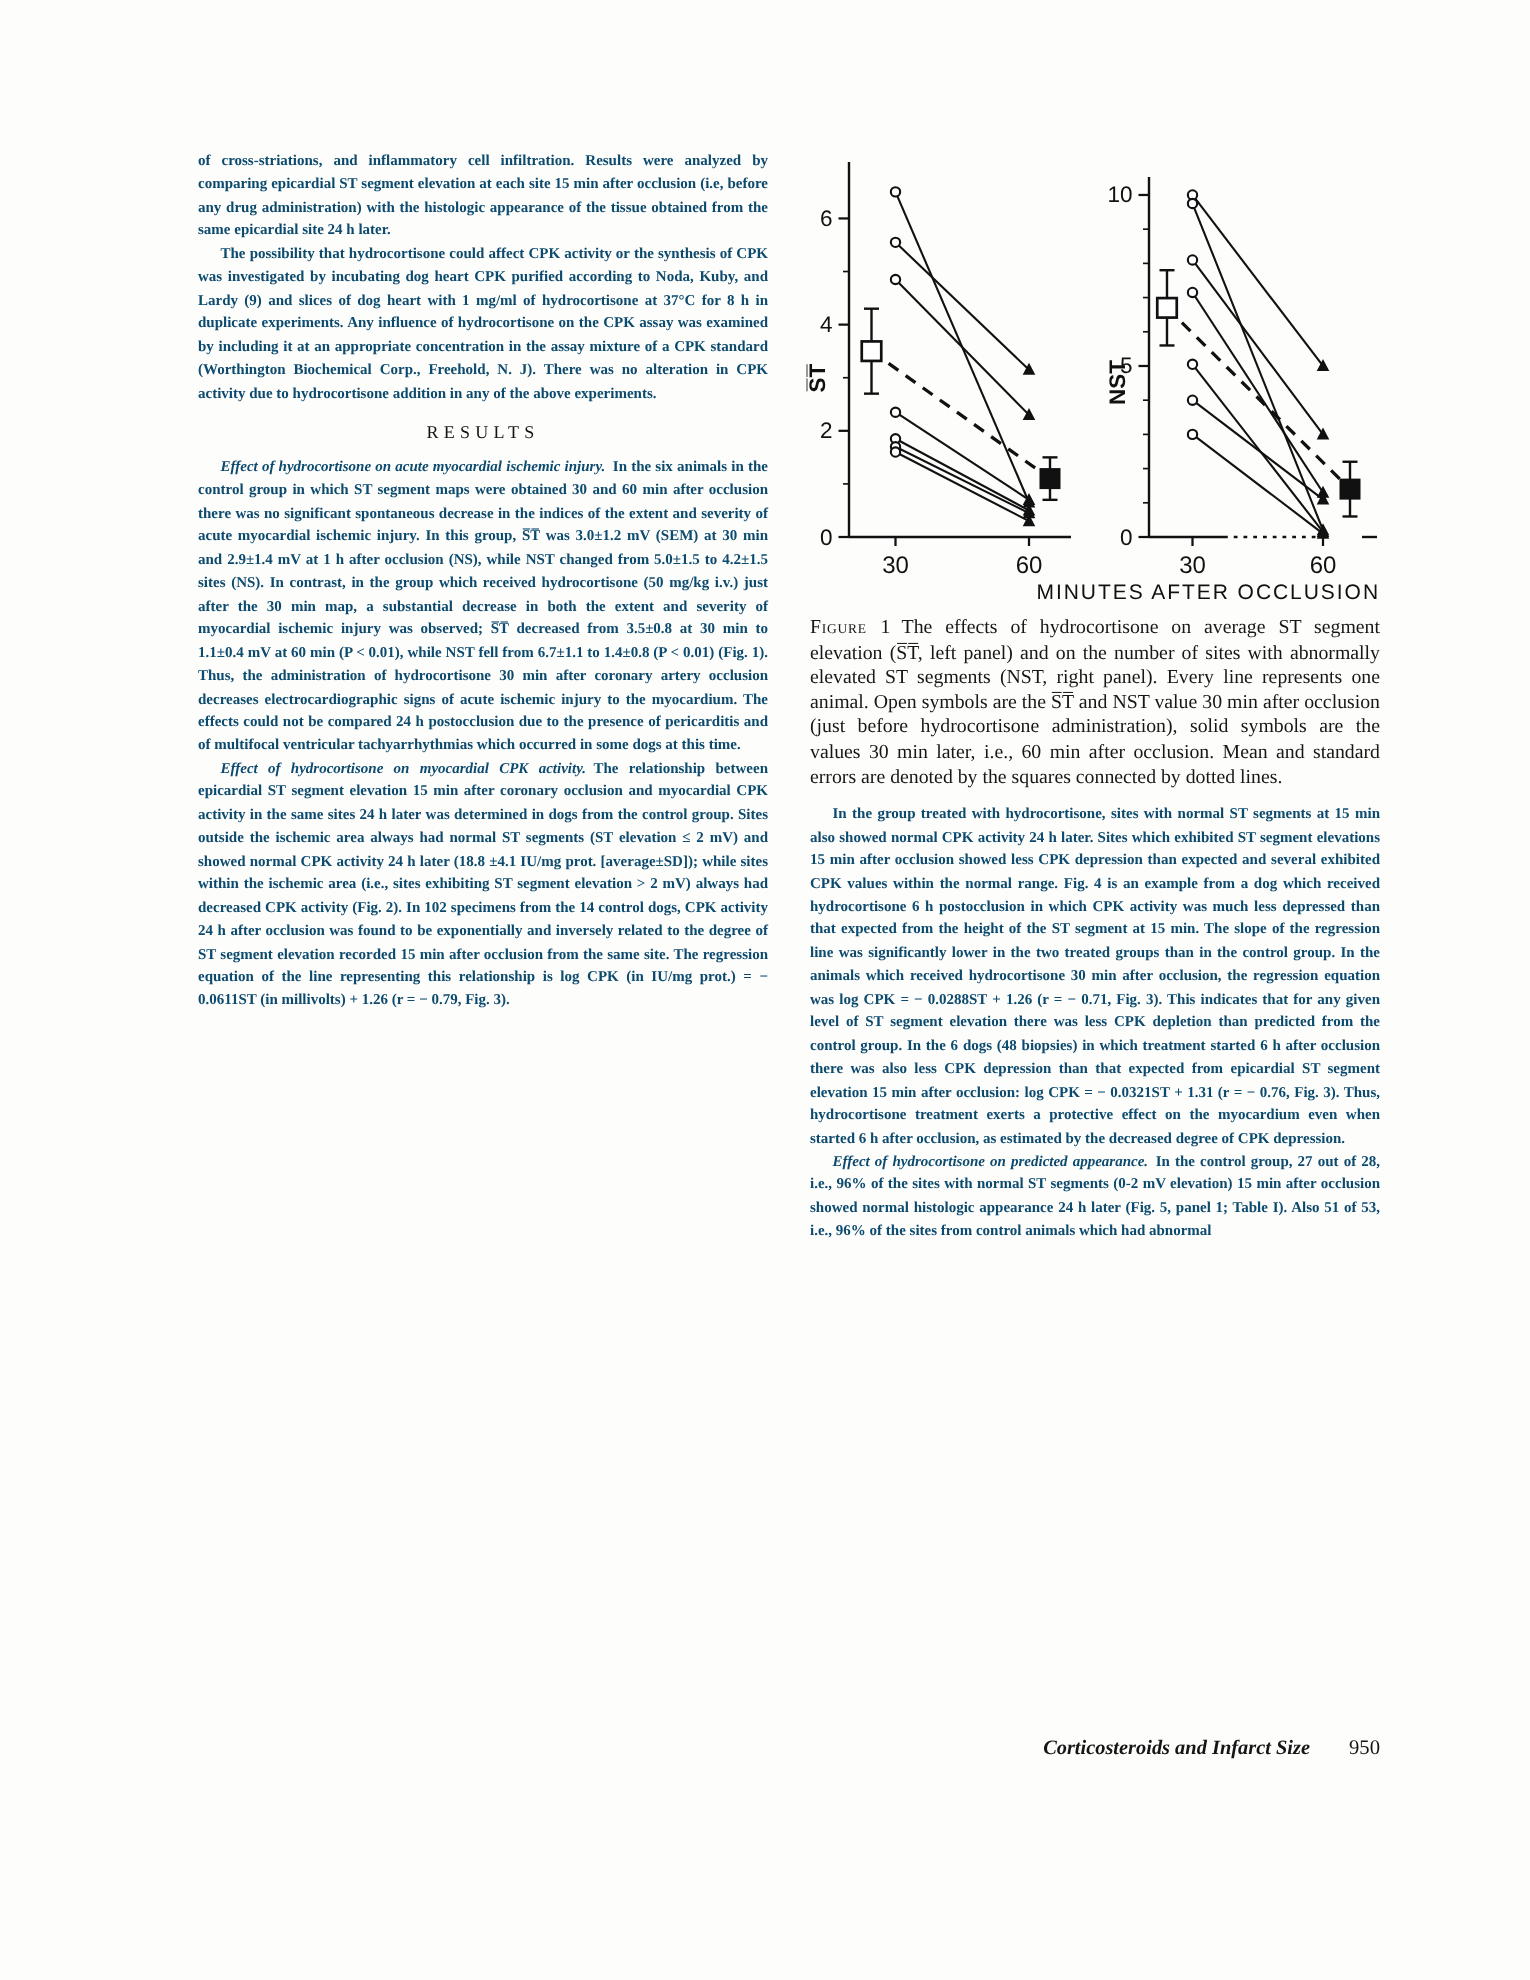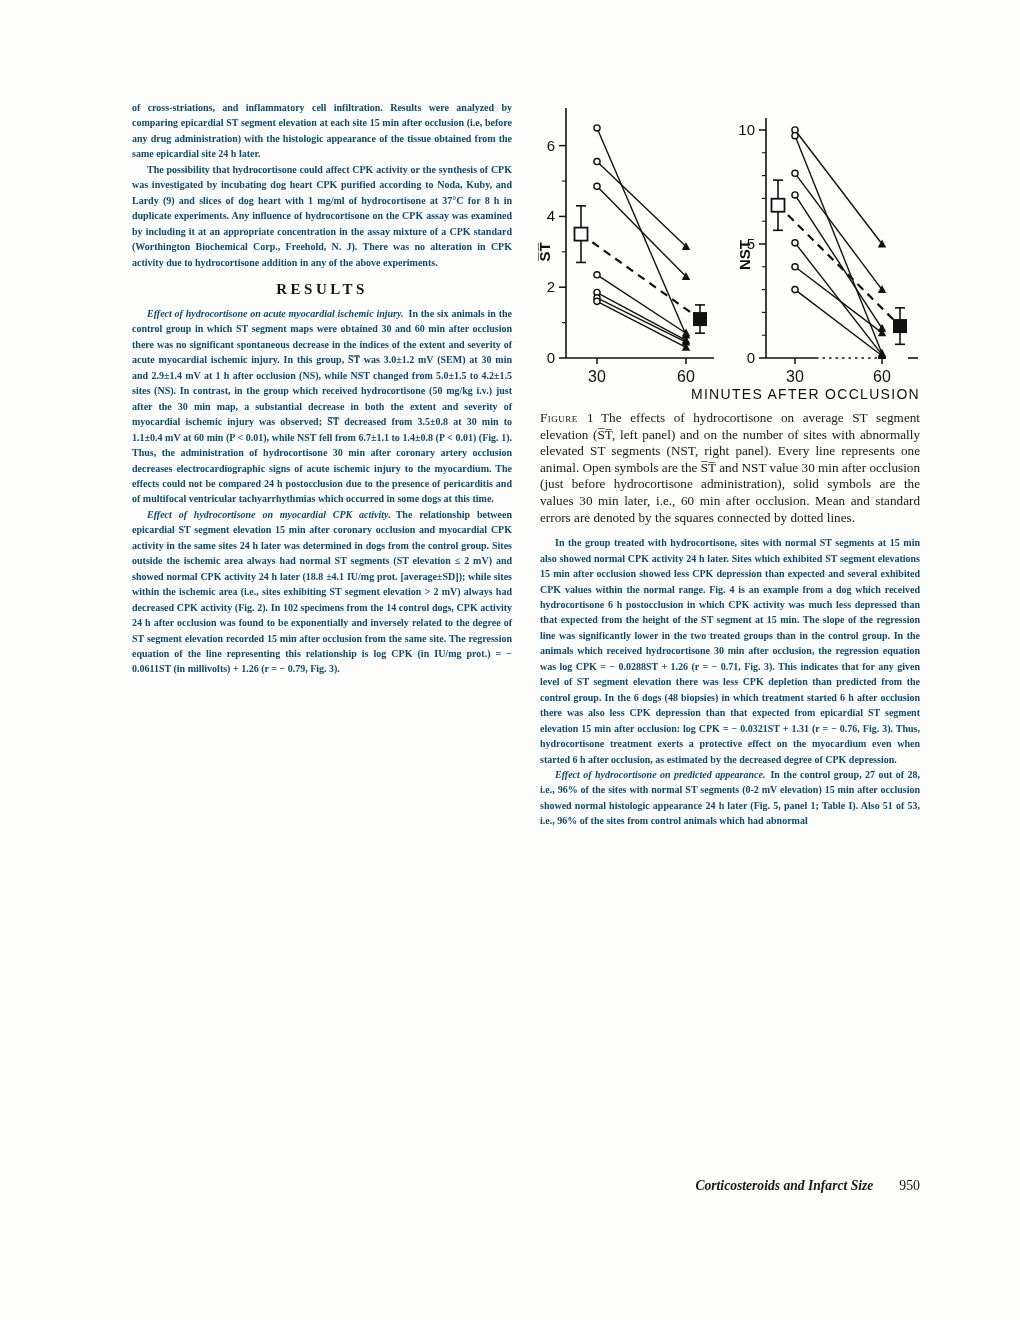--- a/index.html
+++ b/index.html
@@ -5,33 +5,33 @@
   html,body{margin:0;padding:0;}
   body{width:1020px;height:1320px;background:#fdfdfc;position:relative;
        font-family:"Liberation Serif","DejaVu Serif",serif;color:#171717;}
   .page{position:absolute;inset:0;}
   .col{position:absolute;top:100px;width:380px;}
   .col.left{left:132px;}
   .col.right{left:540px;}
   p.body{font-size:10px;line-height:15.45px;text-align:justify;margin:0;color:#0c4a6e;font-weight:bold;}
   p.body.indent{text-indent:15px;}
   p.body i{padding-right:5px;}
-  h2.results{font-size:15px;font-weight:bold;letter-spacing:3.5px;text-align:center;
+  h2.results{font-size:12px;font-weight:normal;letter-spacing:3.5px;text-align:center;
              margin:11px 0 8px 0;color:#151515;}
   .figure{margin:0;}
   .charts{display:flex;}
   svg{display:block;overflow:visible;}
   svg text{fill:#111;font-family:"Liberation Sans","DejaVu Sans",sans-serif;}
   .xlabel{font-family:"Liberation Sans","DejaVu Sans",sans-serif;font-size:14px;
           letter-spacing:1.3px;color:#111;text-align:right;margin-top:-14px;padding-left:46px;}
   p.caption{font-size:13.2px;line-height:16.6px;text-align:justify;margin:8px 0 9px 0;color:#171717;}
   .figlabel{font-variant:small-caps;letter-spacing:0.5px;padding-right:7px;margin-top:48px;}
   .footer{position:absolute;left:540px;top:1157px;width:380px;display:flex;
           justify-content:flex-end;align-items:baseline;gap:26px;}
-  .rtitle{font-style:italic;font-weight:600;font-size:13.6px;color:#151515;margin-top:21px;}
+  .rtitle{font-style:italic;font-weight:600;font-size:13.6px;color:#151515;}
   .pnum{font-size:13.8px;color:#151515;}
 </style>
 </head>
 <body>
 
 <div class="page">
 
   <div class="col left">
     <p class="body">of cross-striations, and inflammatory cell infiltration. Results were analyzed by comparing epicardial ST segment elevation at each site 15 min after occlusion (i.e, before any drug administration) with the histologic appearance of the tissue obtained from the same epicardial site 24 h later.</p>
     <p class="body indent">The possibility that hydrocortisone could affect CPK activity or the synthesis of CPK was investigated by incubating dog heart CPK purified according to Noda, Kuby, and Lardy (9) and slices of dog heart with 1 mg/ml of hydrocortisone at 37°C for 8 h in duplicate experiments. Any influence of hydrocortisone on the CPK assay was examined by including it at an appropriate concentration in the assay mixture of a CPK standard (Worthington Biochemical Corp., Freehold, N. J). There was no alteration in CPK activity due to hydrocortisone addition in any of the above experiments.</p>

